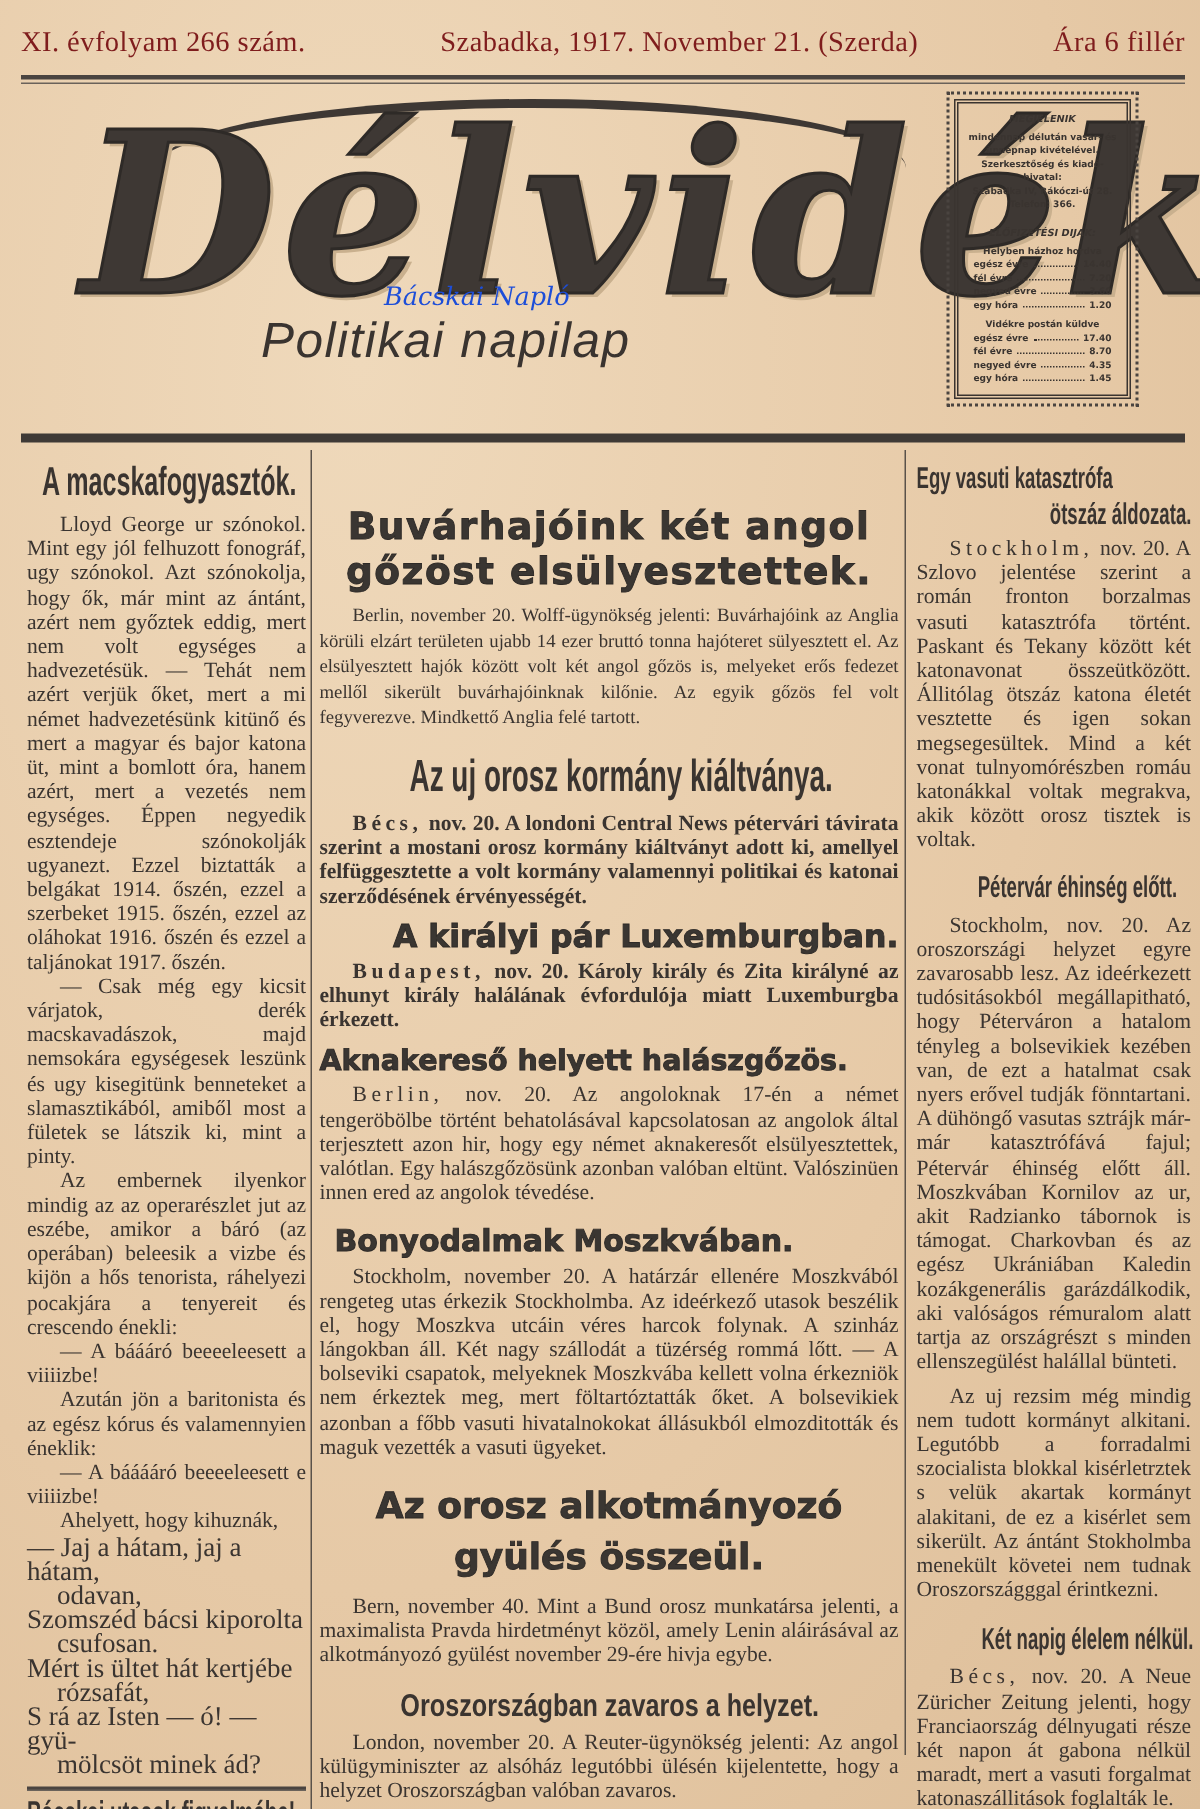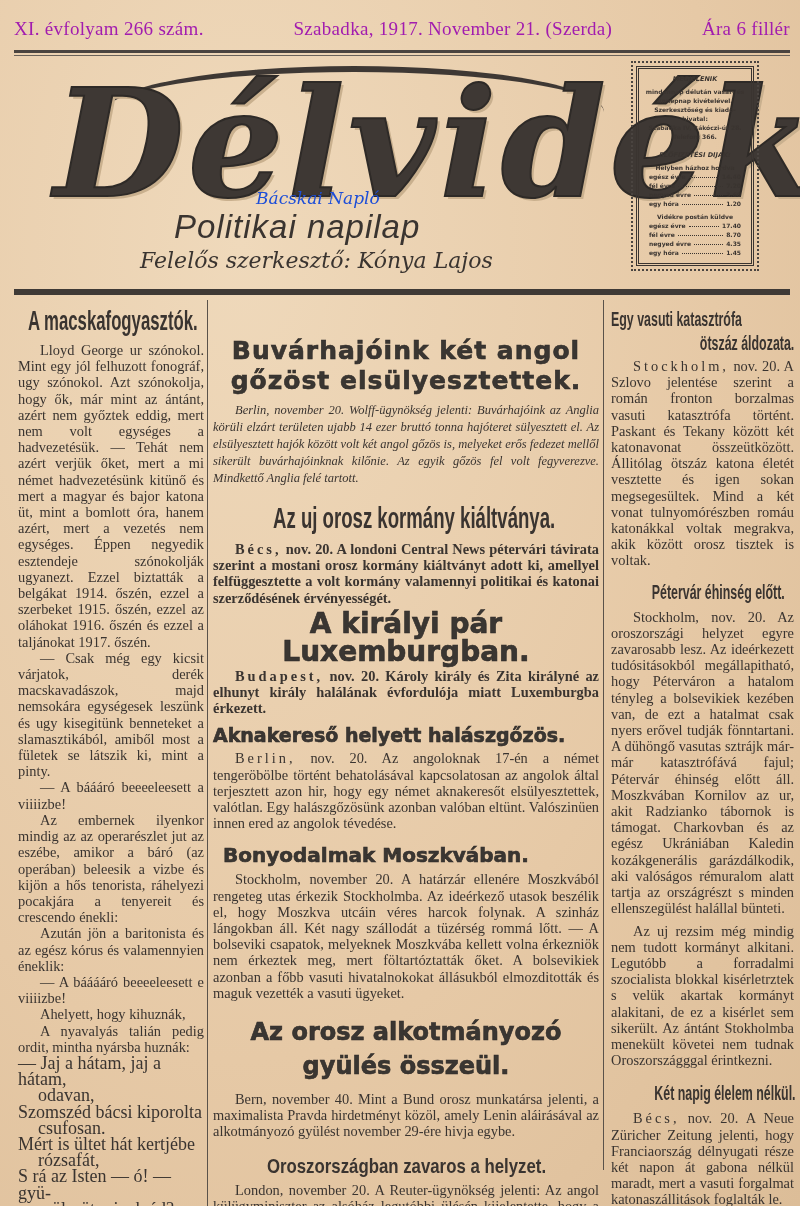--- a/index.html
+++ b/index.html
@@ -7,21 +7,21 @@
     width: 800px; height: 1206px; overflow: hidden;
     background: #e8cfae;
     background-image: radial-gradient(ellipse at 30% 20%, #efd9bb 0%, #e6c9a6 60%, #dcbd98 100%);
     color: #3a3430;
     font-family: "DejaVu Serif", serif;
     position: relative;
   }
   .masthead-line {
     position: absolute; left: 14px; top: 6px; width: 776px; height: 34px;
     display: flex; justify-content: space-between; align-items: flex-end;
-    font-family: "Liberation Serif", serif; font-size: 19px; color: #a21caf;
+    font-family: "Liberation Serif", serif; font-size: 19px; color: #7f1d1d;
     letter-spacing: 0.3px;
   }
   .masthead-line .mid { }
   .rule-top { position: absolute; left: 14px; top: 50px; width: 776px; height: 3px; background: #4a4440; }
   .rule-top2 { position: absolute; left: 14px; top: 55px; width: 776px; height: 1px; background: #6a625a; }
 
   .logo { position: absolute; left: 44px; top: 62px; width: 580px; height: 222px; }
   .logo-title {
     position: absolute; left: 10px; top: 6px;
     font-family: "DejaVu Serif", serif; font-style: italic; font-weight: bold;
@@ -70,21 +70,21 @@
   .head-cond {
     font-family: "Liberation Sans", sans-serif; font-weight: bold; transform-origin: left top;
     color: #3a3430; white-space: nowrap;
   }
   .head-black {
     font-family: "DejaVu Sans", sans-serif; font-weight: bold; color: #3a3632; text-align: center;
     -webkit-text-stroke: 0.6px #2e2a27;
   }
   p.t { margin: 0; font-size: 14.4px; line-height: 16.2px; text-align: justify; hyphens: auto; }
   p.ind { text-indent: 22px; }
-  p.it { font-style: italic; font-size: 12.5px; line-height: 17px; }
+  p.it { font-size: 12.5px; line-height: 17px; }
   .sp { letter-spacing: 3px; }
   .poem { font-size: 18px; line-height: 16.2px; }
   .poem .in { padding-left: 20px; }
   .hr { height: 2px; background: #4a4440; margin: 6px 0 2px; border-bottom: 1px solid #6a625a; }
   .center { text-align: center; }
   .short-rule { width: 28px; height: 2px; background: #3a3430; margin: 8px auto; }
 </style>
 </head>
 <body>
 
@@ -94,21 +94,20 @@
   <span>Ára  6  fillér</span>
 </div>
 <div class="rule-top"></div>
 <div class="rule-top2"></div>
 
 <div class="logo">
   <div class="logo-swash"></div>
   <div class="logo-title">Délvidék</div>
   <div class="logo-sub1">Bácskai Napló</div>
   <div class="logo-sub2">Politikai napilap</div>
-  <div class="logo-sub3">Felelős szerkesztő: Kónya Lajos</div>
 </div>
 
 <div class="subs-box">
   <div class="h">MEGJELENIK</div>
   <div>mindennap délután vasár- és ünnepnap kivételével.</div>
   <div>Szerkesztőség és kiadó-hivatal:</div>
   <div>Szabadka IV, Rákóczi-út 28.</div>
   <div>Telefon: 366.</div>
   <div class="gap"></div>
   <div class="h">ELŐFIZETÉSI DIJAK:</div>
@@ -159,47 +158,46 @@
 
 <div class="rule-main"></div>
 
 <div class="vrule" style="left:207px; height:906px;"></div>
 <div class="vrule" style="left:603px; height:870px;"></div>
 
 <div class="col col1">
   <div class="head-cond" style="font-size:27px; transform:scaleX(0.62); margin:6px 0 4px 10px; height:32px;">A macskafogyasztók.</div>
   <p class="t ind">Lloyd George ur szónokol. Mint egy jól felhuzott fonográf, ugy szónokol. Azt szónokolja, hogy ők, már mint az ántánt, azért nem győztek eddig, mert nem volt egységes a hadvezetésük. — Tehát nem azért verjük őket, mert a mi német hadvezetésünk kitünő és mert a magyar és bajor katona üt, mint a bomlott óra, hanem azért, mert a vezetés nem egységes. Éppen negyedik esztendeje szónokolják ugyanezt. Ezzel biztatták a belgákat 1914. őszén, ezzel a szerbeket 1915. őszén, ezzel az oláhokat 1916. őszén és ezzel a taljánokat 1917. őszén.</p>
   <p class="t ind">— Csak még egy kicsit várjatok, derék macskavadászok, majd nemsokára egységesek leszünk és ugy kisegitünk benneteket a slamasztikából, amiből most a fületek se látszik ki, mint a pinty.</p>
+  <p class="t ind">Az embernek ilyenkor mindig az az operarészlet jut az eszébe, amikor a báró (az operában) beleesik a vizbe és kijön a hős tenorista, ráhelyezi pocakjára a tenyereit és crescendo énekli:</p>
   <p class="t ind">— A báááró beeeeleesett a viiiizbe!</p>
-  <p class="t ind">Az embernek ilyenkor mindig az az operarészlet jut az eszébe, amikor a báró (az operában) beleesik a vizbe és kijön a hős tenorista, ráhelyezi pocakjára a tenyereit és crescendo énekli:</p>
   <p class="t ind">Azután jön a baritonista és az egész kórus és valamennyien éneklik:</p>
   <p class="t ind">— A bááááró beeeeleesett e viiiizbe!</p>
   <p class="t ind">Ahelyett, hogy kihuznák,</p>
-  <p class="t ind">A nyavalyás talián pedig ordit, mintha nyársba huznák:</p>
   <div class="poem">
     <div>— Jaj a hátam, jaj a hátam,</div>
     <div class="in">odavan,</div>
     <div>Szomszéd bácsi kiporolta</div>
     <div class="in">csufosan.</div>
     <div>Mért is ültet hát kertjébe</div>
     <div class="in">rózsafát,</div>
     <div>S rá az Isten — ó! — gyü-</div>
     <div class="in">mölcsöt minek ád?</div>
   </div>
   <div class="hr"></div>
   <div class="head-cond" style="font-size:22px; transform:scaleX(0.62); height:26px;">Bácskai utasok figyelmébe!</div>
 
 </div>
 
 <div class="col col2">
   <div class="head-black" style="font-size:25px; line-height:30px; margin:4px 0 6px; letter-spacing:1px;">Buvárhajóink két angol gőzöst elsülyesztettek.</div>
   <p class="t ind it">Berlin, november 20. Wolff-ügynökség jelenti: Buvárhajóink az Anglia körüli elzárt területen ujabb 14 ezer bruttó tonna hajóteret sülyesztett el. Az elsülyesztett hajók között volt két angol gőzös is, melyeket erős fedezet mellől sikerült buvárhajóinknak kilőnie. Az egyik gőzös fel volt fegyverezve. Mindkettő Anglia felé tartott.</p>
   <div class="head-cond" style="font-size:30px; transform:scaleX(0.62); margin:14px 0 6px 60px; height:34px;">Az uj orosz kormány kiáltványa.</div>
   <p class="t ind" style="font-weight:bold;"><span class="sp">Bécs,</span> <span>nov. 20. A londoni Central News pétervári távirata szerint a mostani orosz kormány kiáltványt adott ki, amellyel felfüggesztette a volt kormány valamennyi politikai és katonai szerződésének érvényességét.</span></p>
-  <div class="head-black" style="font-size:28px; line-height:28px; margin:4px 0 2px; text-align:center;">A királyi pár Luxemburgban.</div>
+  <div class="head-black" style="font-size:21px; line-height:28px; margin:4px 0 2px; text-align:right;">A királyi pár Luxemburgban.</div>
   <p class="t ind" style="font-weight:bold;"><span class="sp">Budapest,</span> <span>nov. 20. Károly király és Zita királyné az elhunyt király halálának évfordulója miatt Luxemburgba érkezett.</span></p>
   <div class="head-black" style="font-size:19px; line-height:26px; margin:6px 0 2px; text-align:left;">Aknakereső helyett halászgőzös.</div>
   <p class="t ind"><span class="sp">Berlin,</span> <span>nov. 20. Az angoloknak 17-én a német tengeröbölbe történt behatolásával kapcsolatosan az angolok által terjesztett azon hir, hogy egy német aknakeresőt elsülyesztettek, valótlan. Egy halászgőzösünk azonban valóban eltünt. Valószinüen innen ered az angolok tévedése.</span></p>
   <div class="head-black" style="font-size:20px; line-height:28px; margin:10px 0 2px; text-align:left; padding-left:10px;">Bonyodalmak Moszkvában.</div>
   <p class="t ind">Stockholm, november 20. A határzár ellenére Moszkvából rengeteg utas érkezik Stockholmba. Az ideérkező utasok beszélik el, hogy Moszkva utcáin véres harcok folynak. A szinház lángokban áll. Két nagy szállodát a tüzérség rommá lőtt. — A bolseviki csapatok, melyeknek Moszkvába kellett volna érkezniök nem érkeztek meg, mert föltartóztatták őket. A bolsevikiek azonban a főbb vasuti hivatalnokokat állásukból elmozditották és maguk vezették a vasuti ügyeket.</p>
   <div class="head-black" style="font-size:24px; line-height:34px; margin:14px 0 8px;">Az orosz alkotmányozó gyülés összeül.</div>
   <p class="t ind">Bern, november 40. Mint a Bund orosz munkatársa jelenti, a maximalista Pravda hirdetményt közöl, amely Lenin aláirásával az alkotmányozó gyülést november 29-ére hivja egybe.</p>
   <div class="center" style="margin:14px 0 4px;">
     <span class="head-cond" style="font-size:21px; display:inline-block; transform:scaleX(0.8); transform-origin:center;">Oroszországban zavaros a helyzet.</span>
   </div>

